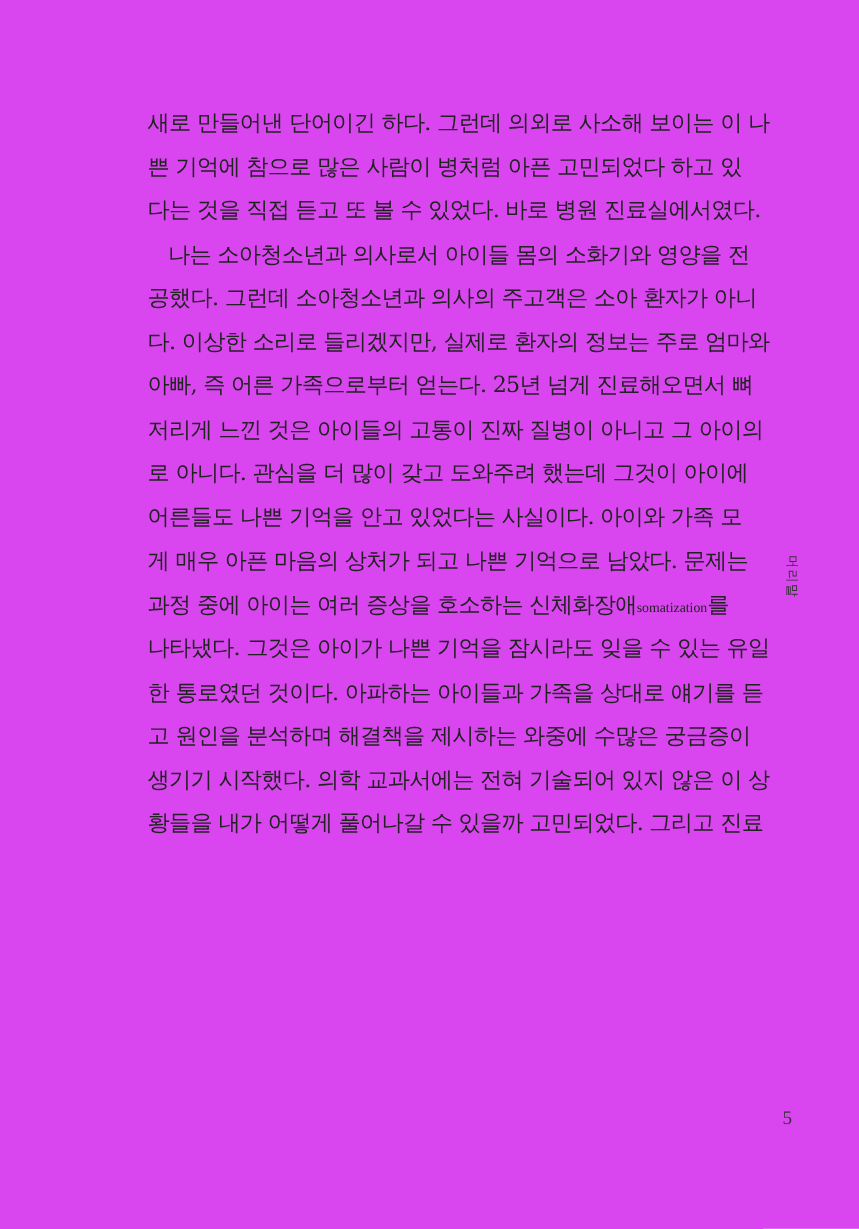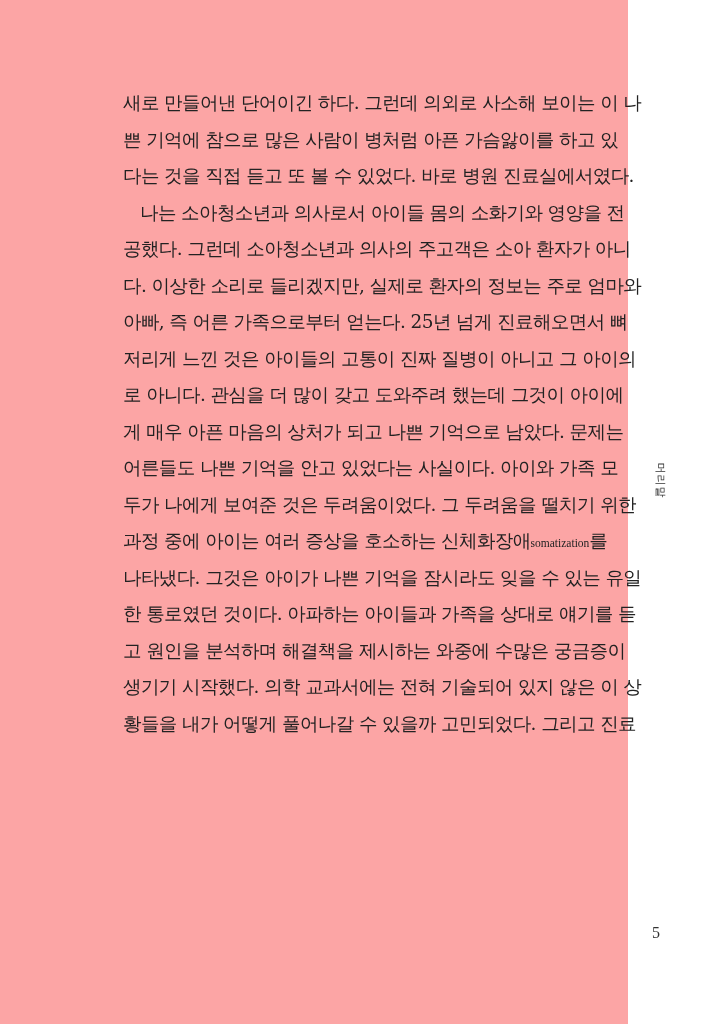--- a/index.html
+++ b/index.html
@@ -11,23 +11,23 @@
       width: 716px;
       height: 1024px;
       position: relative;
       overflow: hidden;
       font-family: "DejaVu Serif", "Liberation Serif", serif;
       color: #1e1e1e;
     }
     .page {
       position: absolute;
       left: 0; top: 0;
-      width: 628px;
+      width: 716px;
       height: 1024px;
-      background: #fca5a5;
+      background: #d946ef;
     }
     .body-text {
       position: absolute;
       left: 123px;
       top: 85px;
       width: 480px;
     }
     .line {
       display: block;
       height: 36.5px;
@@ -77,31 +77,30 @@
       font-size: 16px;
       color: #333;
     }
   </style>
 </head>
 <body>
 
 <div class="page">
   <div class="body-text">
     <span class="line">새로 만들어낸 단어이긴 하다. 그런데 의외로 사소해 보이는 이 나</span>
-    <span class="line">쁜 기억에 참으로 많은 사람이 병처럼 아픈 가슴앓이를 하고 있</span>
+    <span class="line">쁜 기억에 참으로 많은 사람이 병처럼 아픈 고민되었다 하고 있</span>
     <span class="line para-end">다는 것을 직접 듣고 또 볼 수 있었다. 바로 병원 진료실에서였다.</span>
     <span class="line indent">나는 소아청소년과 의사로서 아이들 몸의 소화기와 영양을 전</span>
     <span class="line">공했다. 그런데 소아청소년과 의사의 주고객은 소아 환자가 아니</span>
     <span class="line">다. 이상한 소리로 들리겠지만, 실제로 환자의 정보는 주로 엄마와</span>
     <span class="line">아빠, 즉 어른 가족으로부터 얻는다. 25년 넘게 진료해오면서 뼈</span>
     <span class="line">저리게 느낀 것은 아이들의 고통이 진짜 질병이 아니고 그 아이의</span>
     <span class="line">로 아니다. 관심을 더 많이 갖고 도와주려 했는데 그것이 아이에</span>
+    <span class="line">어른들도 나쁜 기억을 안고 있었다는 사실이다. 아이와 가족 모</span>
     <span class="line">게 매우 아픈 마음의 상처가 되고 나쁜 기억으로 남았다. 문제는</span>
-    <span class="line">어른들도 나쁜 기억을 안고 있었다는 사실이다. 아이와 가족 모</span>
-    <span class="line">두가 나에게 보여준 것은 두려움이었다. 그 두려움을 떨치기 위한</span>
     <span class="line"><span>과정 중에 아이는 여러 증상을 호소하는 신체화장애</span><span class="gloss">somatization</span><span>를</span></span>
     <span class="line">나타냈다. 그것은 아이가 나쁜 기억을 잠시라도 잊을 수 있는 유일</span>
     <span class="line">한 통로였던 것이다. 아파하는 아이들과 가족을 상대로 얘기를 듣</span>
     <span class="line">고 원인을 분석하며 해결책을 제시하는 와중에 수많은 궁금증이</span>
     <span class="line">생기기 시작했다. 의학 교과서에는 전혀 기술되어 있지 않은 이 상</span>
     <span class="line">황들을 내가 어떻게 풀어나갈 수 있을까 고민되었다. 그리고 진료</span>
   </div>
 
   <div class="side-tab">
     <span>머리말</span>

